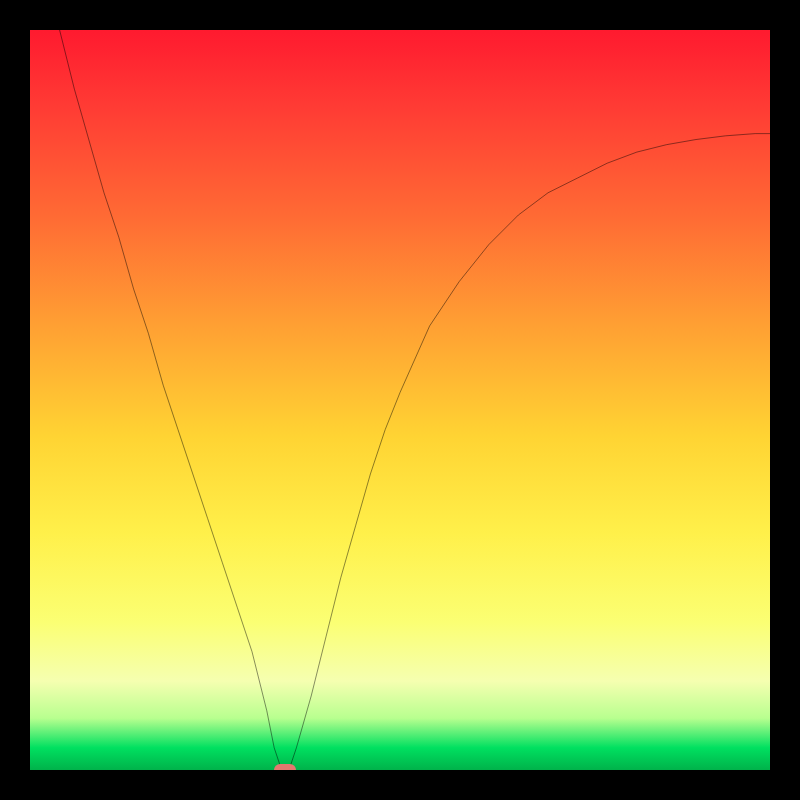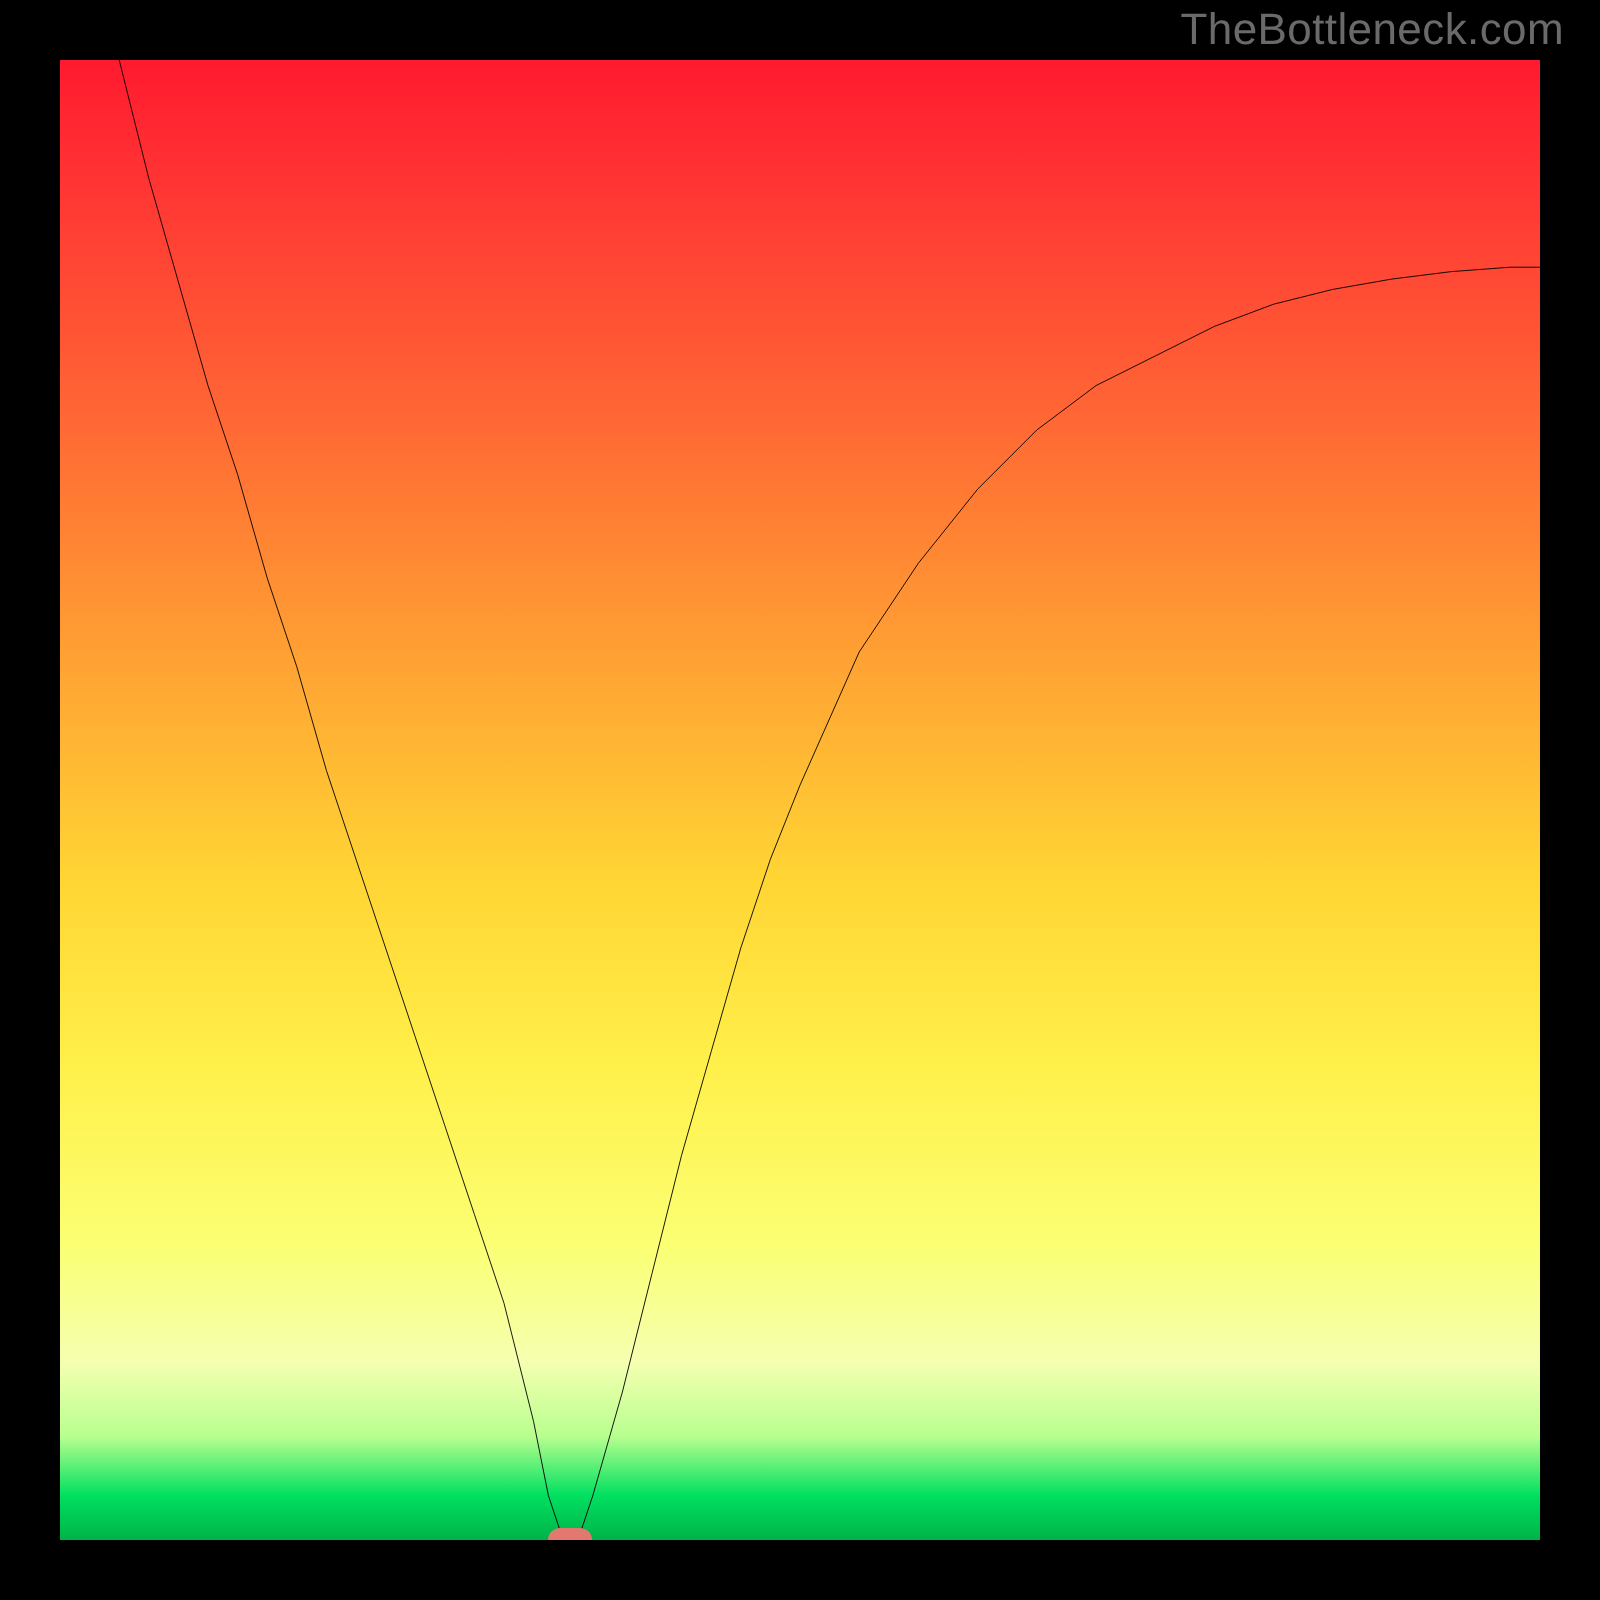--- a/index.html
+++ b/index.html
@@ -64,21 +64,20 @@
     height: 12px;
     border-radius: 6px;
     background: #e2786f;
     transform: translate(-50%, -50%);
   }
 </style>
 </head>
 <body>
 
 <div class="frame">
-  <div class="watermark">TheBottleneck.com</div>
 
   <div class="plot-area">
     <div class="gradient"></div>
     <svg class="curve" viewBox="0 0 100 100" preserveAspectRatio="none">
       <path id="curve-path" d="M4.000 0.000 L6.000 8.000 L8.000 15.000 L10.000 22.000 L12.000 28.000 L14.000 35.000 L16.000 41.000 L18.000 48.000 L20.000 54.000 L22.000 60.000 L24.000 66.000 L26.000 72.000 L28.000 78.000 L30.000 84.000 L32.000 92.000 L33.000 97.000 L34.000 100.000 L35.000 100.000 L36.000 97.000 L38.000 90.000 L40.000 82.000 L42.000 74.000 L44.000 67.000 L46.000 60.000 L48.000 54.000 L50.000 49.000 L54.000 40.000 L58.000 34.000 L62.000 29.000 L66.000 25.000 L70.000 22.000 L74.000 20.000 L78.000 18.000 L82.000 16.500 L86.000 15.500 L90.000 14.800 L94.000 14.300 L98.000 14.000 L100.000 14.000" fill="none" stroke="#000" stroke-width="0.45" vector-effect="non-scaling-stroke" stroke-linejoin="round" stroke-linecap="round"></path>
     </svg>
     <div class="marker" id="min-marker" style="left: 34.5%; top: 100%;"></div>
   </div>
 </div>
 

